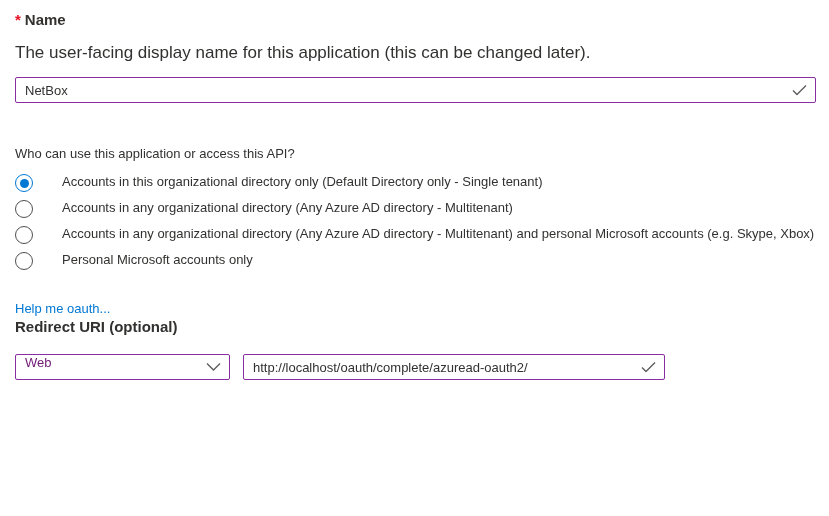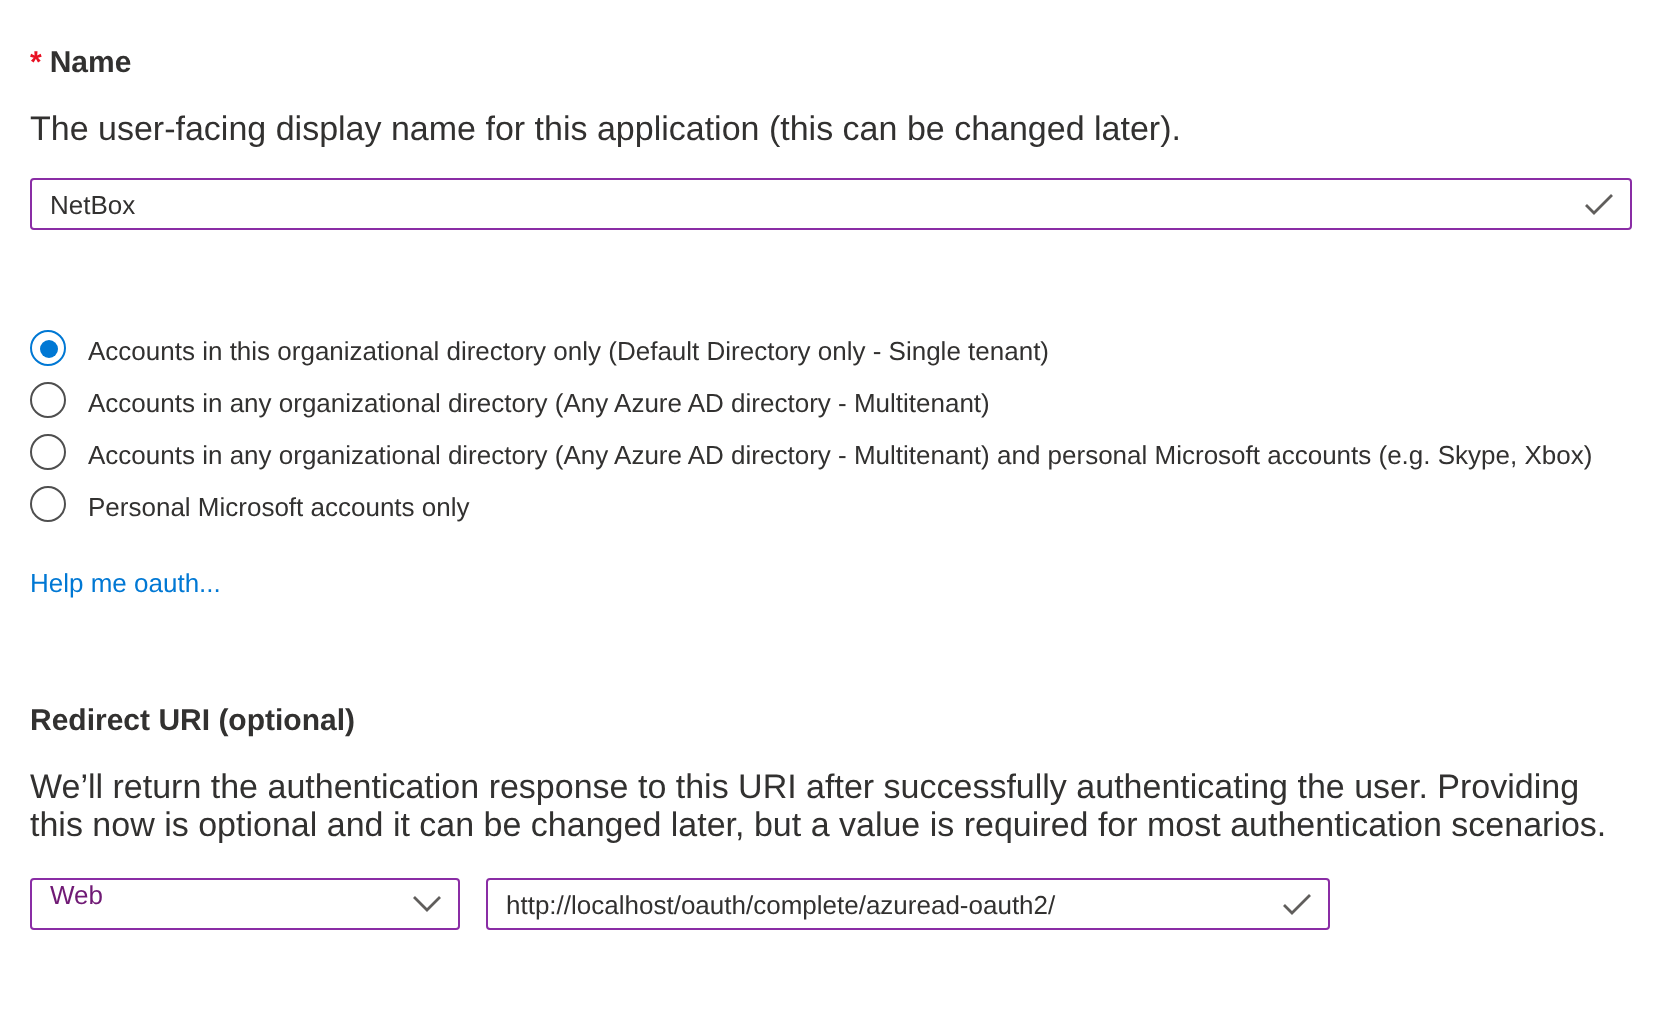--- a/index.html
+++ b/index.html
@@ -7,21 +7,21 @@
     margin: 0;
     padding: 0;
     background: #ffffff;
     width: 829px;
     height: 516px;
     font-family: "Liberation Sans", sans-serif;
     color: #323130;
     overflow: hidden;
   }
   .page {
-    padding: 22px 13px 0 15px;
+    padding: 10px 13px 0 15px;
   }
   .section-title {
     font-size: 15px;
     font-weight: 600;
     color: #323130;
     line-height: 20px;
   }
   .required-star {
     color: #e81123;
     font-weight: 600;
@@ -66,23 +66,24 @@
   
   .account-types { margin-top: 42px; }
   .question {
     font-size: 13px;
     margin-top: 14px;
     line-height: 18px;
   }
   .radio-list { margin-top: 11px; }
   .radio-row {
     display: flex;
-    align-items: flex-end;
+    align-items: flex-start;
     height: 26px;
     cursor: pointer;
+    gap: 18px;
   }
   .radio {
     flex: 0 0 auto;
     width: 18px;
     height: 18px;
     border-radius: 50%;
     border: 1px solid #4f4f4f;
     background: #ffffff;
     position: relative;
     margin-right: 11px;
@@ -108,21 +109,21 @@
   }
   .help-link {
     display: inline-block;
     margin-top: 23px;
     font-size: 13px;
     color: #0078d4;
     text-decoration: none;
     cursor: pointer;
   }
   
-  .redirect-section { margin-top: 50px; }
+  .redirect-section { }
   .controls-row {
     display: flex;
     align-items: center;
     margin-top: 17px;
   }
   .platform-select {
     width: 215px;
     cursor: pointer;
   }
   .platform-select .select-value {
@@ -154,20 +155,21 @@
     <input type="text" value="NetBox" style="">
     <span class="box-icon">
       <svg width="15" height="11" viewBox="0 0 15 11">
         <polyline class="check-glyph" points="1,6 5,10 14,1" fill="none" stroke-width="1.4"></polyline>
       </svg>
     </span>
   </div>
 
   <div class="account-types">
 
+    <div class="question">Who can use this application or access this API?</div>
 
     <div class="radio-list">
       <div class="radio-row">
         <span class="radio checked"></span>
         <span class="radio-label">Accounts in this organizational directory only (Default Directory only - Single tenant)</span>
       </div>
       <div class="radio-row">
         <span class="radio"></span>
         <span class="radio-label">Accounts in any organizational directory (Any Azure AD directory - Multitenant)</span>
       </div>
@@ -180,21 +182,20 @@
         <span class="radio-label">Personal Microsoft accounts only</span>
       </div>
     </div>
 
     <a class="help-link">Help me oauth...</a>
   </div>
 
   <div class="redirect-section">
     <div class="section-title">Redirect URI (optional)</div>
 
-    <div class="desc">We’ll return the authentication response to this URI after successfully authenticating the user. Providing this now is optional and it can be changed later, but a value is required for most authentication scenarios.</div>
 
     <div class="controls-row">
       <div class="field-box platform-select">
         <span class="select-value">Web</span>
         <span class="box-icon">
           <svg width="15" height="9" viewBox="0 0 15 9">
             <polyline class="chevron-glyph" points="1,1 7.5,7.5 14,1" fill="none" stroke-width="1.4"></polyline>
           </svg>
         </span>
       </div>

